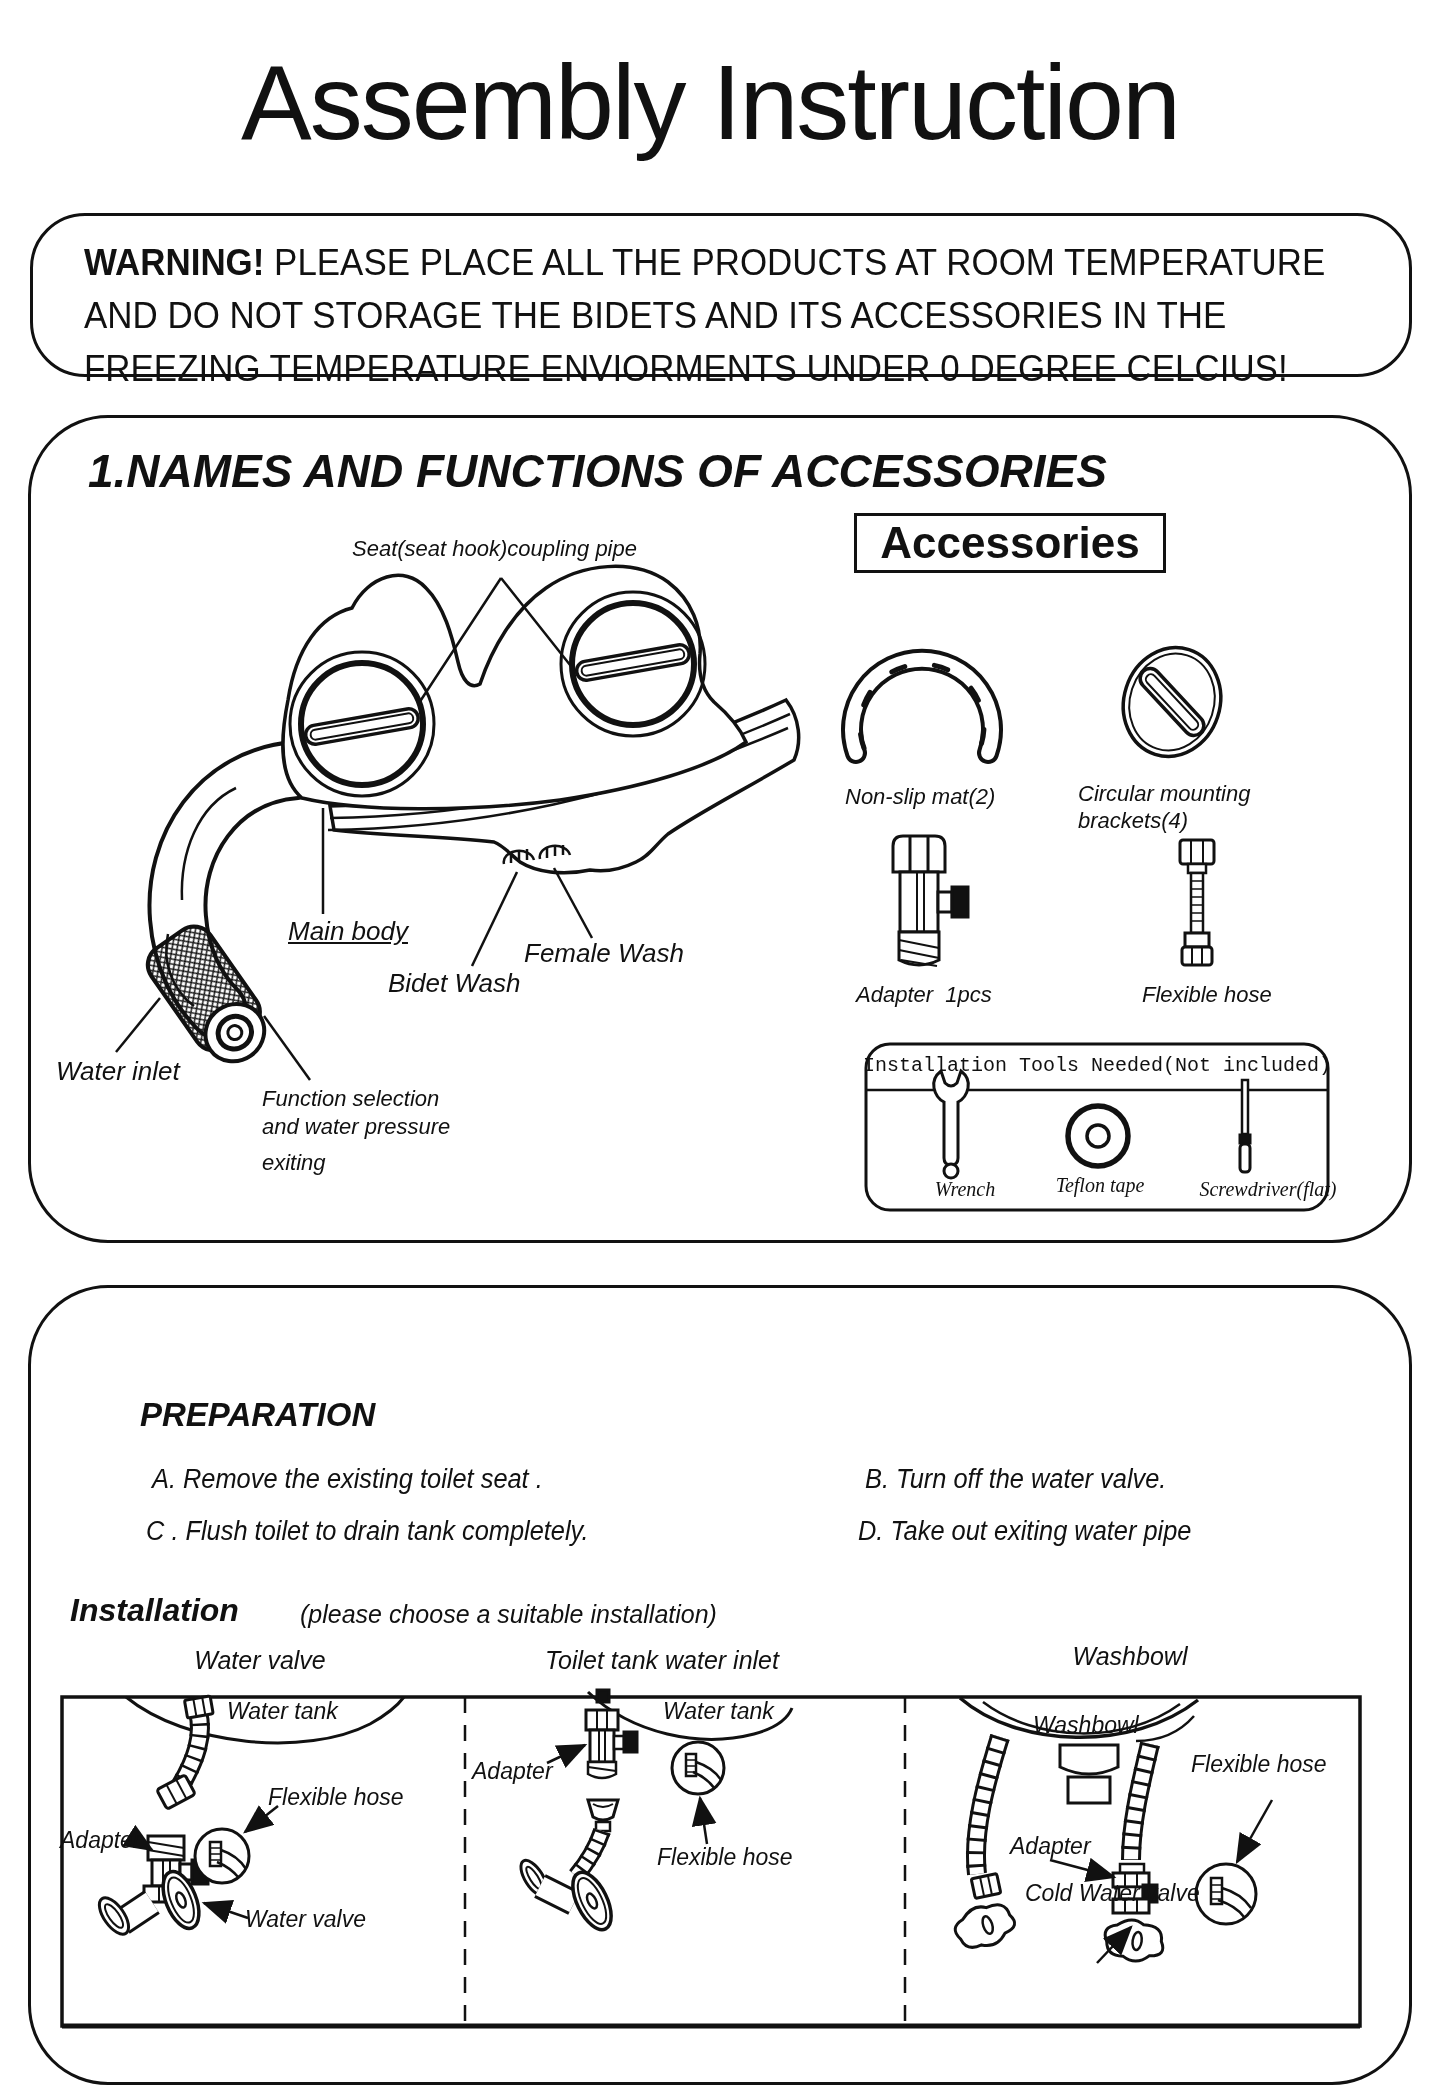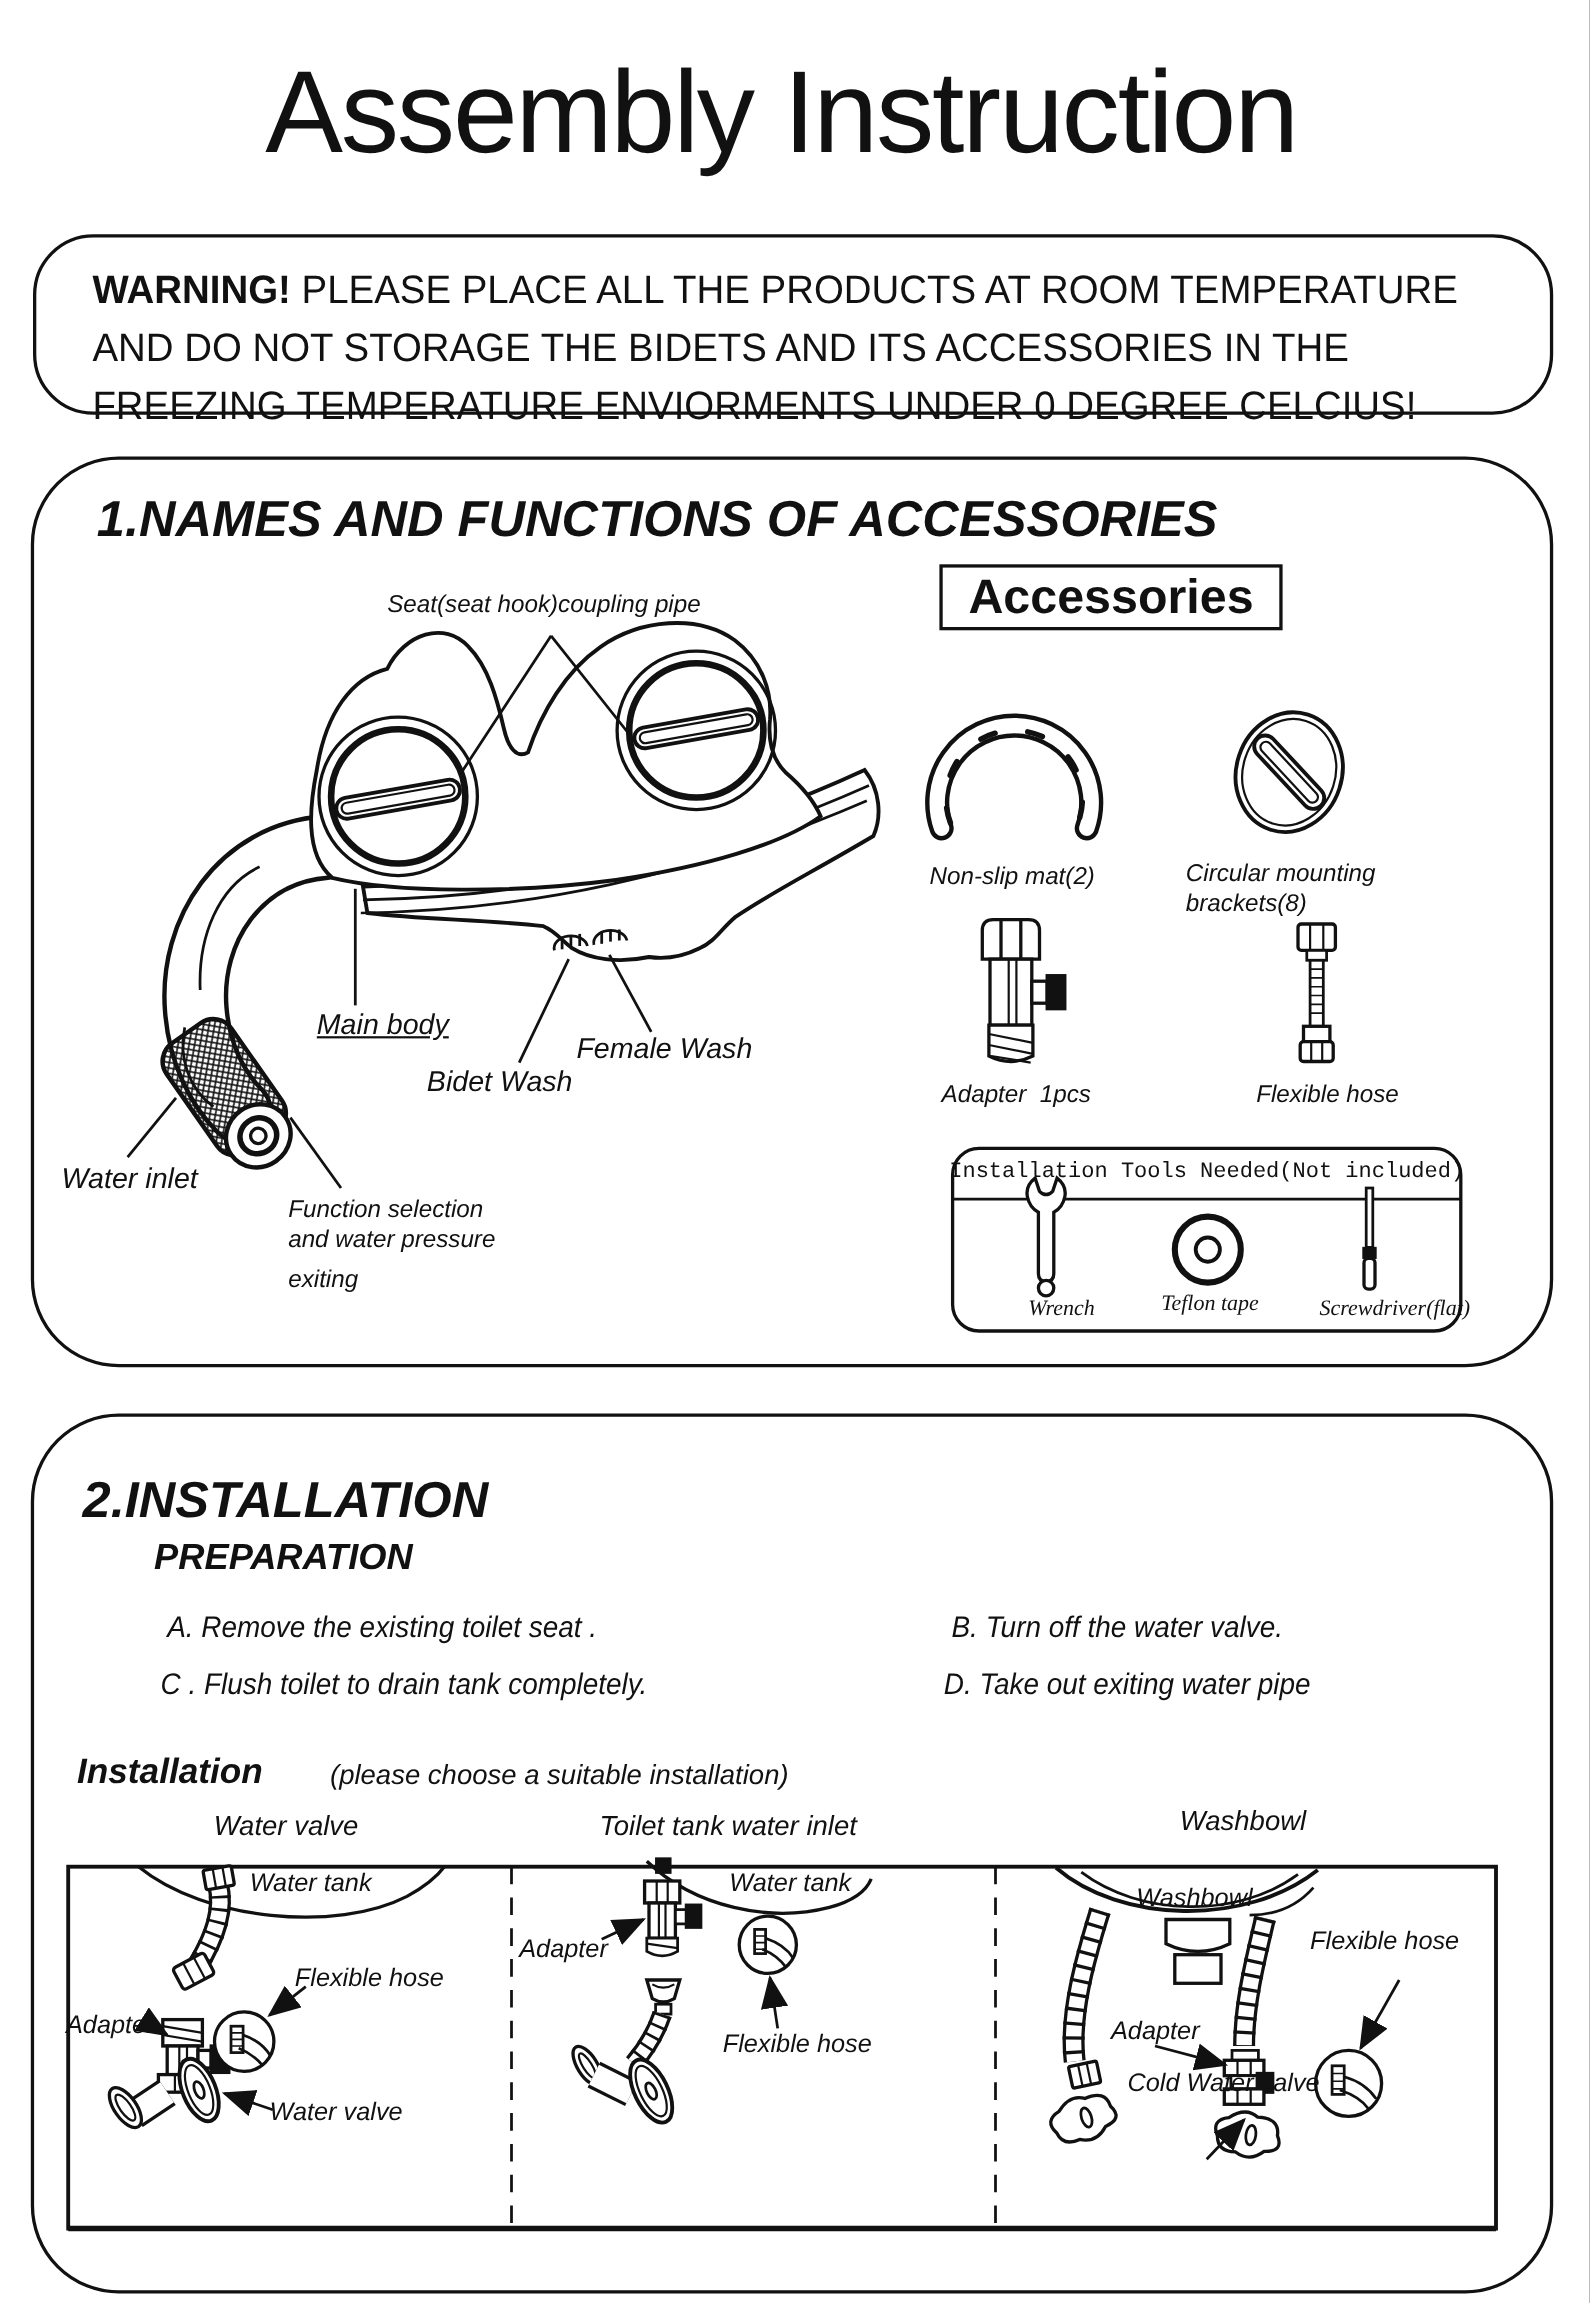--- a/index.html
+++ b/index.html
@@ -325,31 +325,30 @@
   <div class="lbl f26" style="left:524px;top:938px;">Female Wash</div>
   <div class="lbl f26" style="left:56px;top:1056px;">Water inlet</div>
   <div class="lbl f22" style="left:262px;top:1086px;">Function selection</div>
   <div class="lbl f22" style="left:262px;top:1114px;">and water pressure</div>
   <div class="lbl f22" style="left:262px;top:1150px;">exiting</div>
 
   <div class="abs accbox">
     <span>Accessories</span>
   </div>
   <div class="lbl f22" style="left:845px;top:784px;">Non-slip mat(2)</div>
-  <div class="lbl f22 wrap" style="left:1078px;top:780px;">Circular mounting brackets(8)</div>
+  <div class="lbl f22 wrap" style="left:1078px;top:780px;">Circular mounting brackets(4)</div>
   <div class="lbl f22 pre" style="left:856px;top:982px;">Adapter  1pcs</div>
   <div class="lbl f22" style="left:1142px;top:982px;">Flexible hose</div>
 
   <div class="lbl toolst ctr" style="left:1097px;top:1054px;">Installation Tools Needed(Not included)</div>
   <div class="lbl f20 ctr" style="left:965px;top:1178px;">Wrench</div>
   <div class="lbl f20 ctr" style="left:1100px;top:1174px;">Teflon tape</div>
   <div class="lbl f20 ctr" style="left:1268px;top:1178px;">Screwdriver(flat)</div>
 
   <div class="rbox s2box"></div>
-  <div class="abs h1" style="left:75px;top:1336px;">2.INSTALLATION</div>
   <div class="abs h2" style="left:140px;top:1396px;">PREPARATION</div>
 
   <div class="abs step" style="left:152px;top:1464px;">A. Remove the existing toilet seat .</div>
   <div class="abs step" style="left:865px;top:1464px;">B. Turn off the water valve.</div>
   <div class="abs step" style="left:146px;top:1516px;">C . Flush toilet to drain tank completely.</div>
   <div class="abs step" style="left:858px;top:1516px;">D. Take out exiting water pipe</div>
 
   <div class="abs h3" style="left:70px;top:1592px;">Installation</div>
   <div class="lbl f25" style="left:300px;top:1600px;">(please choose a suitable installation)</div>
 

